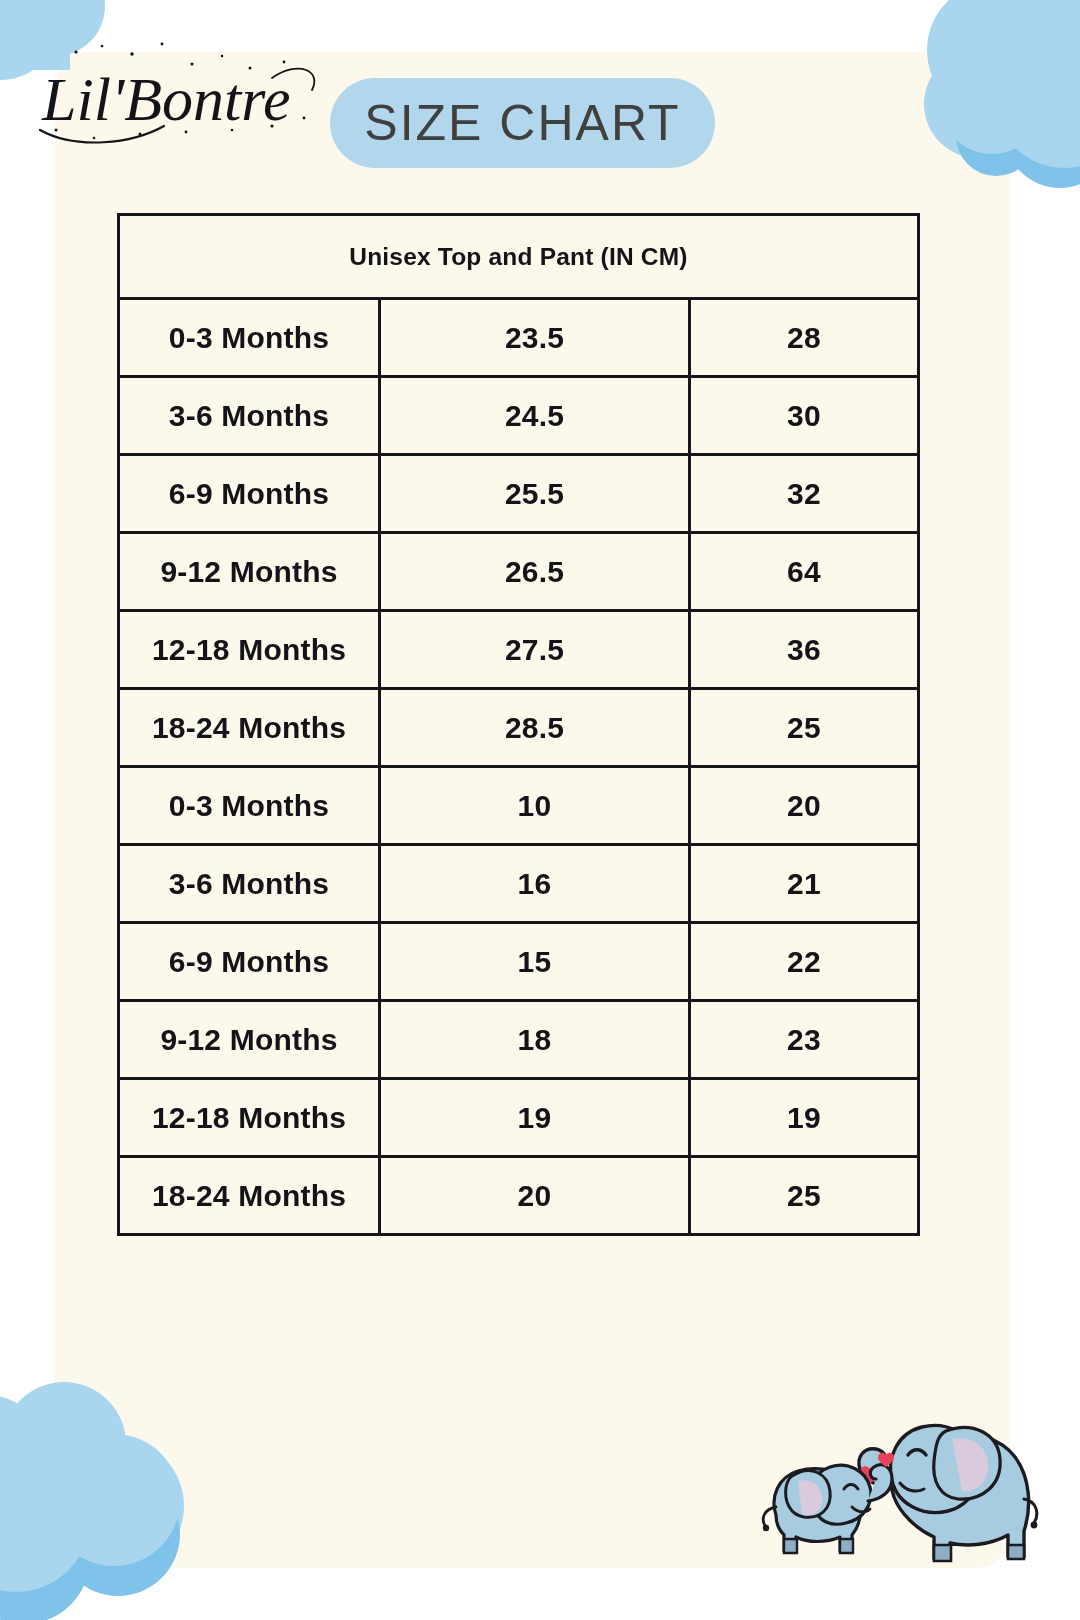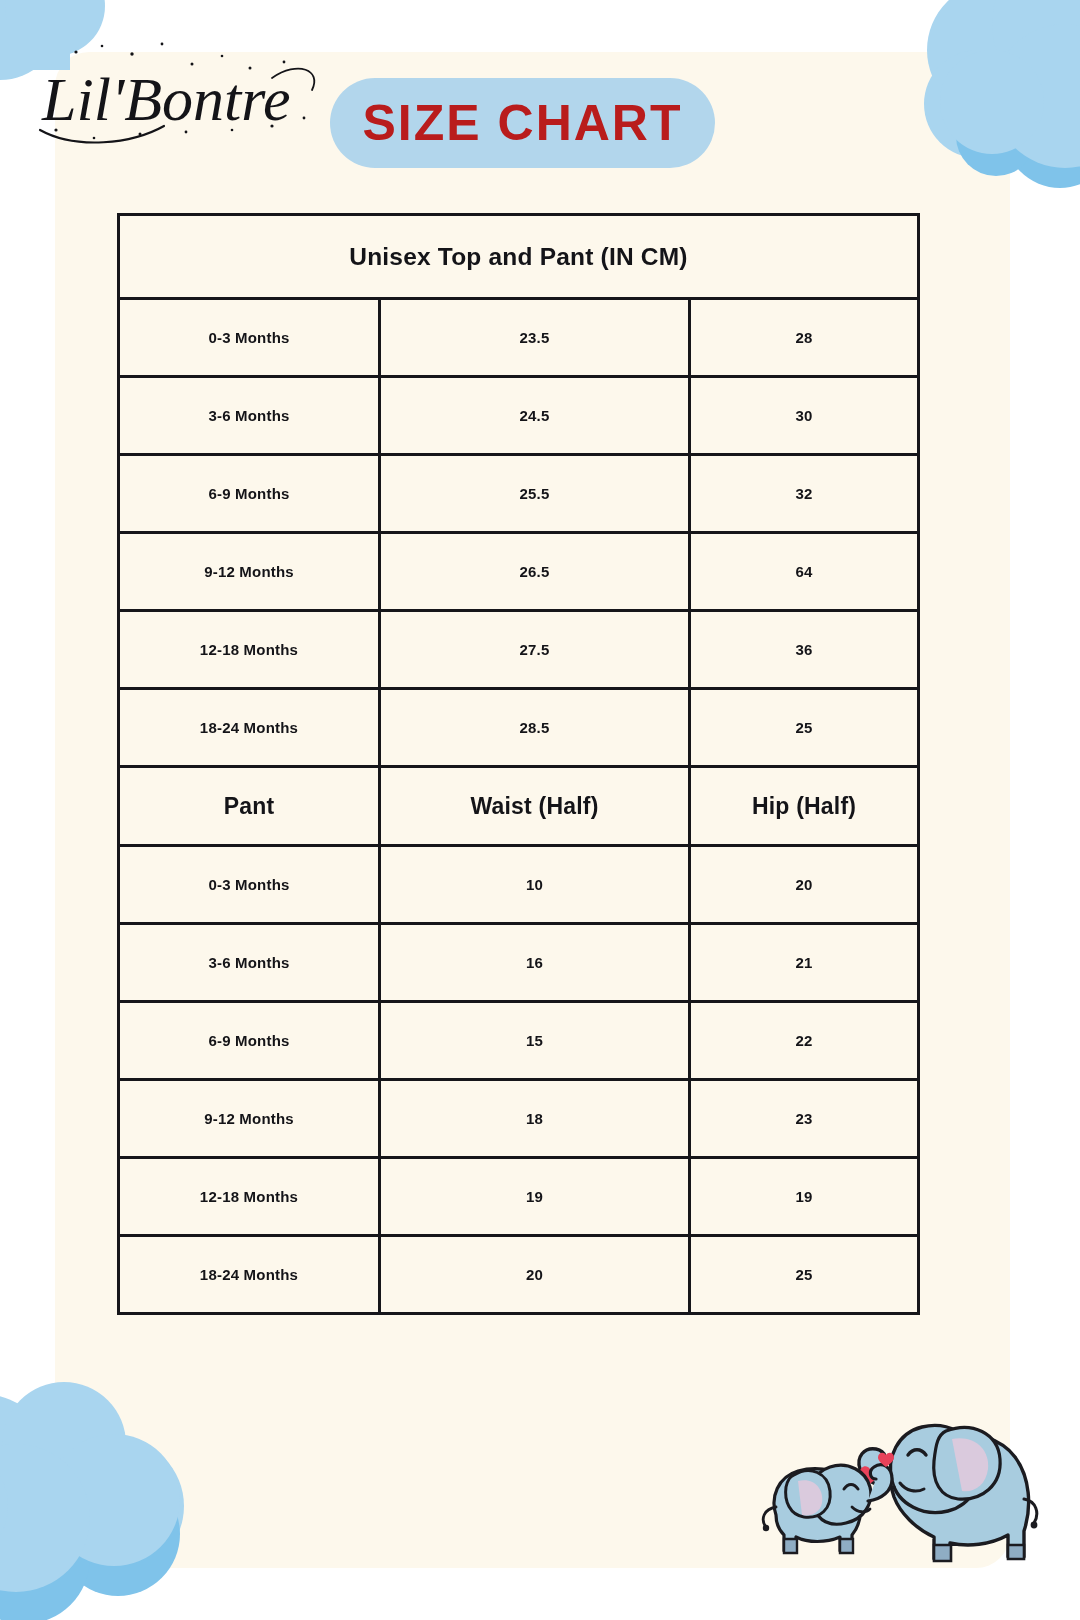--- a/index.html
+++ b/index.html
@@ -60,24 +60,24 @@
     top: 78px;
     width: 385px;
     height: 90px;
     background: #b2d6ec;
     border-radius: 45px;
     display: flex;
     align-items: center;
     justify-content: center;
   }
   .title-pill .title-text {
-    color: #b91c1c;
+    color: #404040;
     font-family: "Liberation Sans", sans-serif;
     font-size: 50px;
-    font-weight: 700;
+    font-weight: 400;
     letter-spacing: 2px;
     line-height: 1;
   }
 
   
   .size-table {
     position: absolute;
     left: 117px;
     top: 213px;
     width: 800px;
@@ -85,21 +85,21 @@
     table-layout: fixed;
     background: #c2410c;
   }
   .size-table td {
     border: 3px solid #16161a;
     text-align: center;
     vertical-align: middle;
     color: #141418;
     font-family: "Liberation Sans", sans-serif;
     font-weight: 700;
-    font-size: 15px;
+    font-size: 30px;
     letter-spacing: 0.2px;
     background: #fdf8ec;
   }
   col.c1 { width: 261px; }
   col.c2 { width: 310px; }
   col.c3 { width: 229px; }
 
   tr.section-title td {
     height: 84px;
     font-size: 24.5px;
@@ -246,25 +246,20 @@
         <tr class="data-row">
           <td>12-18 Months</td>
           <td>27.5</td>
           <td>36</td>
         </tr>
         <tr class="data-row">
           <td>18-24 Months</td>
           <td>28.5</td>
           <td>25</td>
         </tr>
-        <tr class="col-head">
-          <td>Pant</td>
-          <td>Waist (Half)</td>
-          <td>Hip (Half)</td>
-        </tr>
         <tr class="data-row">
           <td>0-3 Months</td>
           <td>10</td>
           <td>20</td>
         </tr>
         <tr class="data-row">
           <td>3-6 Months</td>
           <td>16</td>
           <td>21</td>
         </tr>

